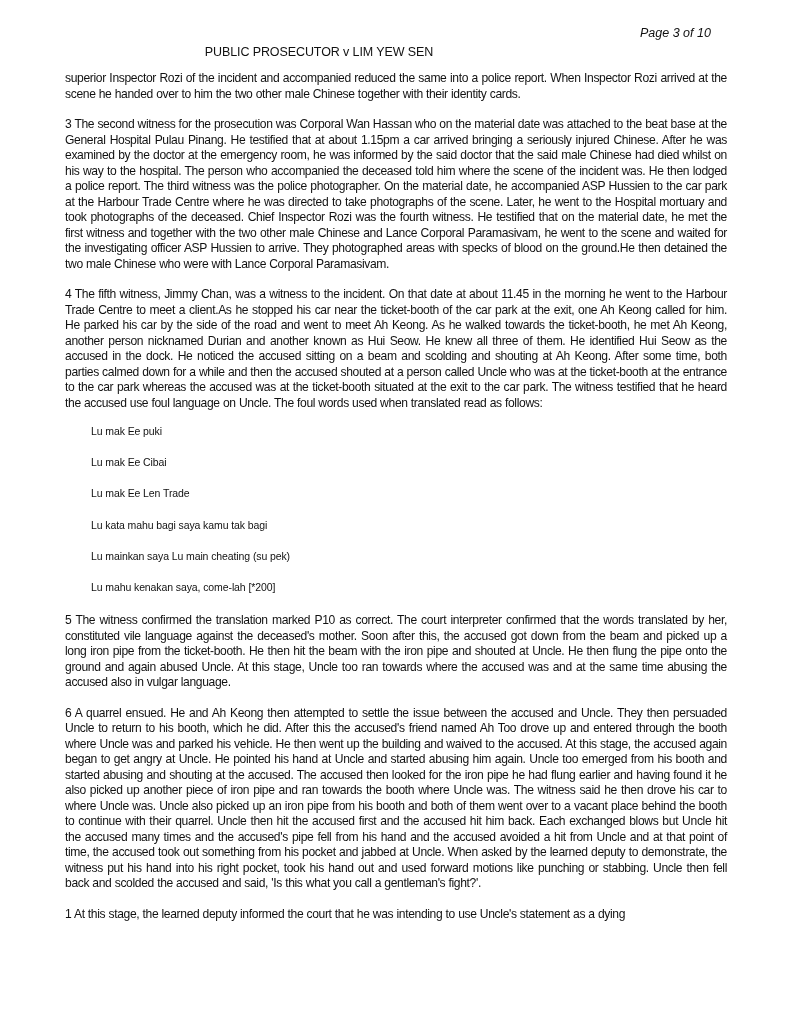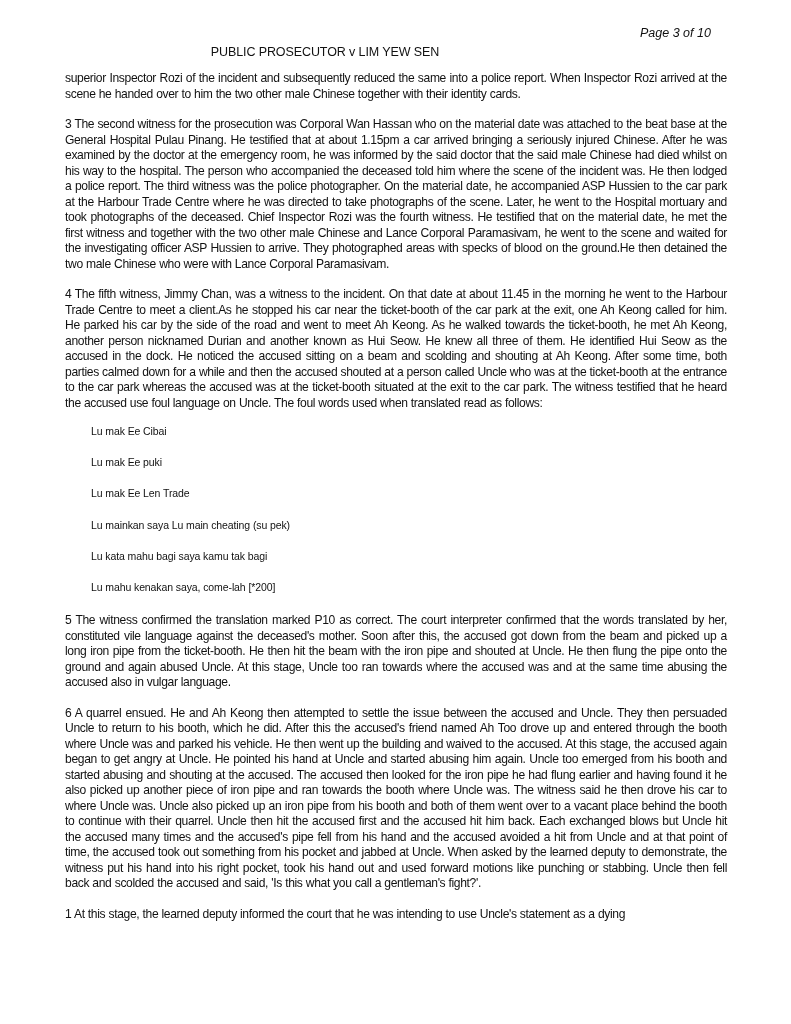--- a/index.html
+++ b/index.html
@@ -19,21 +19,21 @@
     position: absolute;
     top: 26px;
     left: 640px;
     font-size: 12.5px;
     white-space: nowrap;
     font-style: italic;
   }
   .doc-title {
     position: absolute;
     top: 45px;
-    left: 10px;
+    left: 4px;
     width: 630px;
     text-align: center;
     font-size: 12.5px;
     letter-spacing: -0.1px;
   }
   .body {
     position: absolute;
     top: 71px;
     left: 65px;
     width: 662px;
@@ -64,29 +64,29 @@
     margin-bottom: 2px;
   }
 </style>
 </head>
 <body>
 
 <div class="page-number">Page 3 of 10</div>
 <div class="doc-title">PUBLIC PROSECUTOR v LIM YEW SEN</div>
 
 <div class="body">
-  <p class="para">superior Inspector Rozi of the incident and subsequently reduced the same into a police report. When Inspector Rozi arrived at the scene he handed over to him the two other male Chinese together with their identity cards.</p>
+  <p class="para">superior Inspector Rozi of the incident and accompanied reduced the same into a police report. When Inspector Rozi arrived at the scene he handed over to him the two other male Chinese together with their identity cards.</p>
   <p class="para">3 The second witness for the prosecution was Corporal Wan Hassan who on the material date was attached to the beat base at the General Hospital Pulau Pinang. He testified that at about 1.15pm a car arrived bringing a seriously injured Chinese. After he was examined by the doctor at the emergency room, he was informed by the said doctor that the said male Chinese had died whilst on his way to the hospital. The person who accompanied the deceased told him where the scene of the incident was. He then lodged a police report. The third witness was the police photographer. On the material date, he accompanied ASP Hussien to the car park at the Harbour Trade Centre where he was directed to take photographs of the scene. Later, he went to the Hospital mortuary and took photographs of the deceased. Chief Inspector Rozi was the fourth witness. He testified that on the material date, he met the first witness and together with the two other male Chinese and Lance Corporal Paramasivam, he went to the scene and waited for the investigating officer ASP Hussien to arrive. They photographed areas with specks of blood on the ground.He then detained the two male Chinese who were with Lance Corporal Paramasivam.</p>
   <p class="para">4 The fifth witness, Jimmy Chan, was a witness to the incident. On that date at about 11.45 in the morning he went to the Harbour Trade Centre to meet a client.As he stopped his car near the ticket-booth of the car park at the exit, one Ah Keong called for him. He parked his car by the side of the road and went to meet Ah Keong. As he walked towards the ticket-booth, he met Ah Keong, another person nicknamed Durian and another known as Hui Seow. He knew all three of them. He identified Hui Seow as the accused in the dock. He noticed the accused sitting on a beam and scolding and shouting at Ah Keong. After some time, both parties calmed down for a while and then the accused shouted at a person called Uncle who was at the ticket-booth at the entrance to the car park whereas the accused was at the ticket-booth situated at the exit to the car park. The witness testified that he heard the accused use foul language on Uncle. The foul words used when translated read as follows:</p>
   <div class="quotes-wrap">
     <ul class="quotes">
+      <li class="quote">Lu mak Ee puki</li>
       <li class="quote">Lu mak Ee Cibai</li>
-      <li class="quote">Lu mak Ee puki</li>
       <li class="quote">Lu mak Ee Len Trade</li>
+      <li class="quote">Lu kata mahu bagi saya kamu tak bagi</li>
       <li class="quote">Lu mainkan saya Lu main cheating (su pek)</li>
-      <li class="quote">Lu kata mahu bagi saya kamu tak bagi</li>
       <li class="quote">Lu mahu kenakan saya, come-lah [*200]</li>
     </ul>
   </div>
   <p class="para">5 The witness confirmed the translation marked P10 as correct. The court interpreter confirmed that the words translated by her, constituted vile language against the deceased's mother. Soon after this, the accused got down from the beam and picked up a long iron pipe from the ticket-booth. He then hit the beam with the iron pipe and shouted at Uncle. He then flung the pipe onto the ground and again abused Uncle. At this stage, Uncle too ran towards where the accused was and at the same time abusing the accused also in vulgar language.</p>
   <p class="para">6 A quarrel ensued. He and Ah Keong then attempted to settle the issue between the accused and Uncle. They then persuaded Uncle to return to his booth, which he did. After this the accused's friend named Ah Too drove up and entered through the booth where Uncle was and parked his vehicle. He then went up the building and waived to the accused. At this stage, the accused again began to get angry at Uncle. He pointed his hand at Uncle and started abusing him again. Uncle too emerged from his booth and started abusing and shouting at the accused. The accused then looked for the iron pipe he had flung earlier and having found it he also picked up another piece of iron pipe and ran towards the booth where Uncle was. The witness said he then drove his car to where Uncle was. Uncle also picked up an iron pipe from his booth and both of them went over to a vacant place behind the booth to continue with their quarrel. Uncle then hit the accused first and the accused hit him back. Each exchanged blows but Uncle hit the accused many times and the accused's pipe fell from his hand and the accused avoided a hit from Uncle and at that point of time, the accused took out something from his pocket and jabbed at Uncle. When asked by the learned deputy to demonstrate, the witness put his hand into his right pocket, took his hand out and used forward motions like punching or stabbing. Uncle then fell back and scolded the accused and said, 'Is this what you call a gentleman's fight?'.</p>
   <p class="para">1 At this stage, the learned deputy informed the court that he was intending to use Uncle's statement as a dying</p>
 </div>
 
 </body></html>

